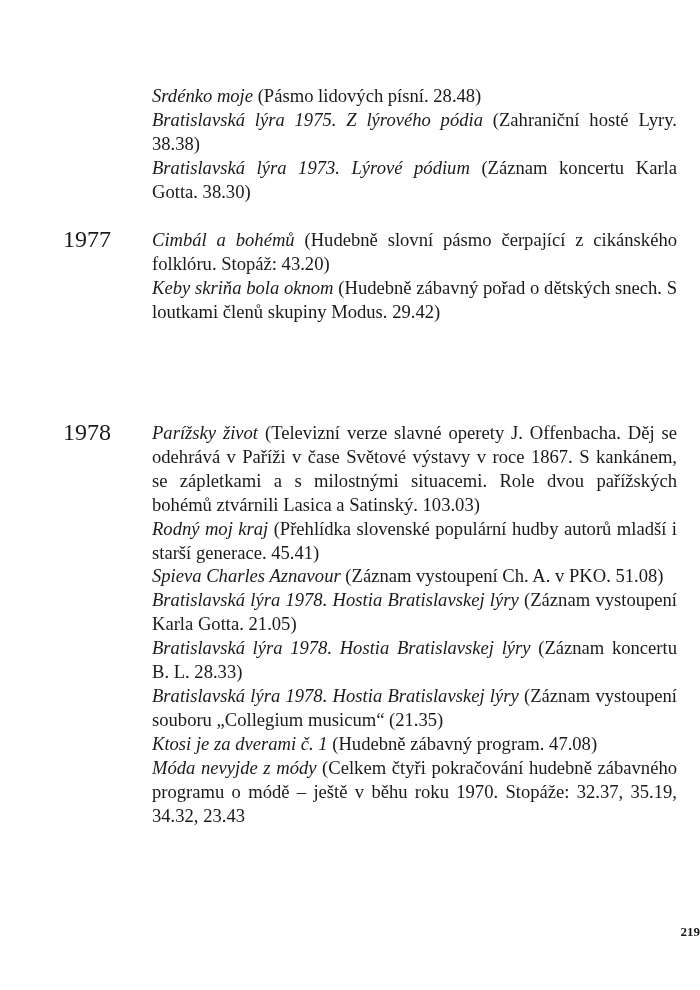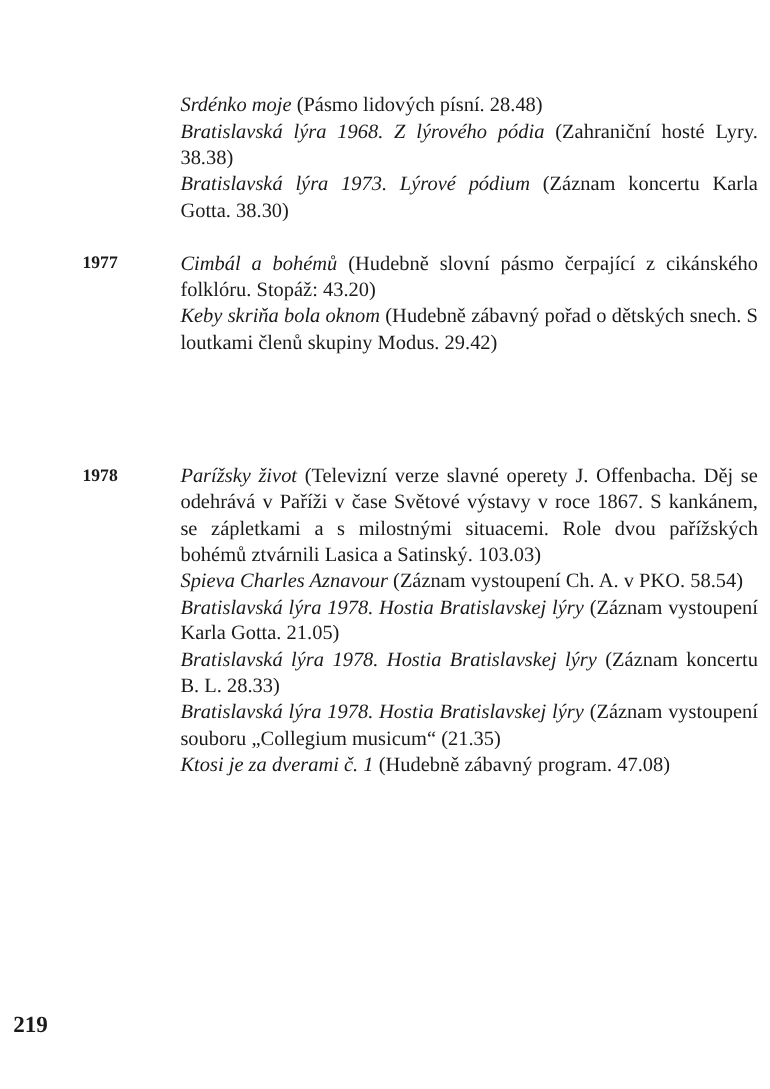--- a/index.html
+++ b/index.html
@@ -12,88 +12,90 @@
       height: 990px;
       position: relative;
       overflow: hidden;
       color: #1a1a1a;
       font-family: "Liberation Serif", "DejaVu Serif", serif;
       font-size: 18.6px;
       line-height: 23.9px;
     }
     .page {
       position: absolute;
-      left: 12px;
+      left: 0;
       top: 0;
       width: 672px;
       height: 990px;
     }
     .block {
       position: absolute;
       left: 63px;
       width: 622px;
       display: flex;
     }
     .year {
       width: 89px;
       flex: 0 0 89px;
-      font-weight: bold;
-      font-size: 16px;
+      font-weight: normal;
+      font-size: 24px;
     }
     .entries {
       width: 525px;
       flex: 0 0 525px;
     }
     .entry {
       text-align: justify;
       text-align-last: left;
       margin: 0;
       hyphens: manual;
     }
     .title {
       font-style: italic;
     }
     .page-number {
       position: absolute;
       left: 0;
       width: 700px;
       top: 920px;
-      text-align: left;
+      text-align: right;
       font-weight: bold;
-      font-size: 21px;
+      font-size: 13px;
     }
   </style>
 </head>
 <body>
 
 <div class="page">
 
   <div class="block" style="top: 84px;">
     <div class="year"></div>
     <div class="entries">
       <p class="entry"><span class="title">Srdénko moje</span><span> (Pásmo lidových písní. 28.48)</span></p>
-      <p class="entry"><span class="title">Bratislavská lýra 1968. Z lýrového pódia</span><span> (Zahraniční hosté Lyry. 38.38)</span></p>
+      <p class="entry"><span class="title">Bratislavská lýra 1975. Z lýrového pódia</span><span> (Zahraniční hosté Lyry. 38.38)</span></p>
       <p class="entry"><span class="title">Bratislavská lýra 1973. Lýrové pódium</span><span> (Záznam koncertu Karla Gotta. 38.30)</span></p>
     </div>
   </div>
 
   <div class="block" style="top: 228px;">
     <div class="year">1977</div>
     <div class="entries">
       <p class="entry"><span class="title">Cimbál a bohémů</span><span> (Hudebně slovní pásmo čerpající z cikán­ského folklóru. Stopáž: 43.20)</span></p>
       <p class="entry"><span class="title">Keby skriňa bola oknom</span><span> (Hudebně zábavný pořad o dět­ských snech. S loutkami členů skupiny Modus. 29.42)</span></p>
     </div>
   </div>
 
   <div class="block" style="top: 421px;">
     <div class="year">1978</div>
     <div class="entries">
       <p class="entry"><span class="title">Parížsky život</span><span> (Televizní verze slavné operety J. Offenba­cha. Děj se odehrává v Paříži v čase Světové výstavy v roce 1867. S kankánem, se zápletkami a s milostnými situacemi. Role dvou pařížských bohémů ztvárnili Lasica a Satinský. 103.03)</span></p>
-      <p class="entry"><span class="title">Spieva Charles Aznavour</span><span> (Záznam vystoupení Ch. A. v PKO. 58.54)</span></p>
+      <p class="entry"><span class="title">Rodný moj kraj</span><span> (Přehlídka slovenské populární hudby au­torů mladší i starší generace. 45.41)</span></p>
+      <p class="entry"><span class="title">Spieva Charles Aznavour</span><span> (Záznam vystoupení Ch. A. v PKO. 51.08)</span></p>
       <p class="entry"><span class="title">Bratislavská lýra 1978. Hostia Bratislavskej lýry</span><span> (Záznam vy­stoupení Karla Gotta. 21.05)</span></p>
       <p class="entry"><span class="title">Bratislavská lýra 1978. Hostia Bratislavskej lýry</span><span> (Záznam kon­certu B. L. 28.33)</span></p>
       <p class="entry"><span class="title">Bratislavská lýra 1978. Hostia Bratislavskej lýry</span><span> (Záznam vy­stoupení souboru „Collegium musicum“ (21.35)</span></p>
       <p class="entry"><span class="title">Ktosi je za dverami č. 1</span><span> (Hudebně zábavný program. 47.08)</span></p>
+      <p class="entry"><span class="title">Móda nevyjde z módy</span><span> (Celkem čtyři pokračování hudebně zábavného programu o módě – ještě v běhu roku 1970. Stopáže: 32.37, 35.19, 34.32, 23.43</span></p>
     </div>
   </div>
 
   <div class="page-number">219</div>
 </div>
 
 </body></html>

